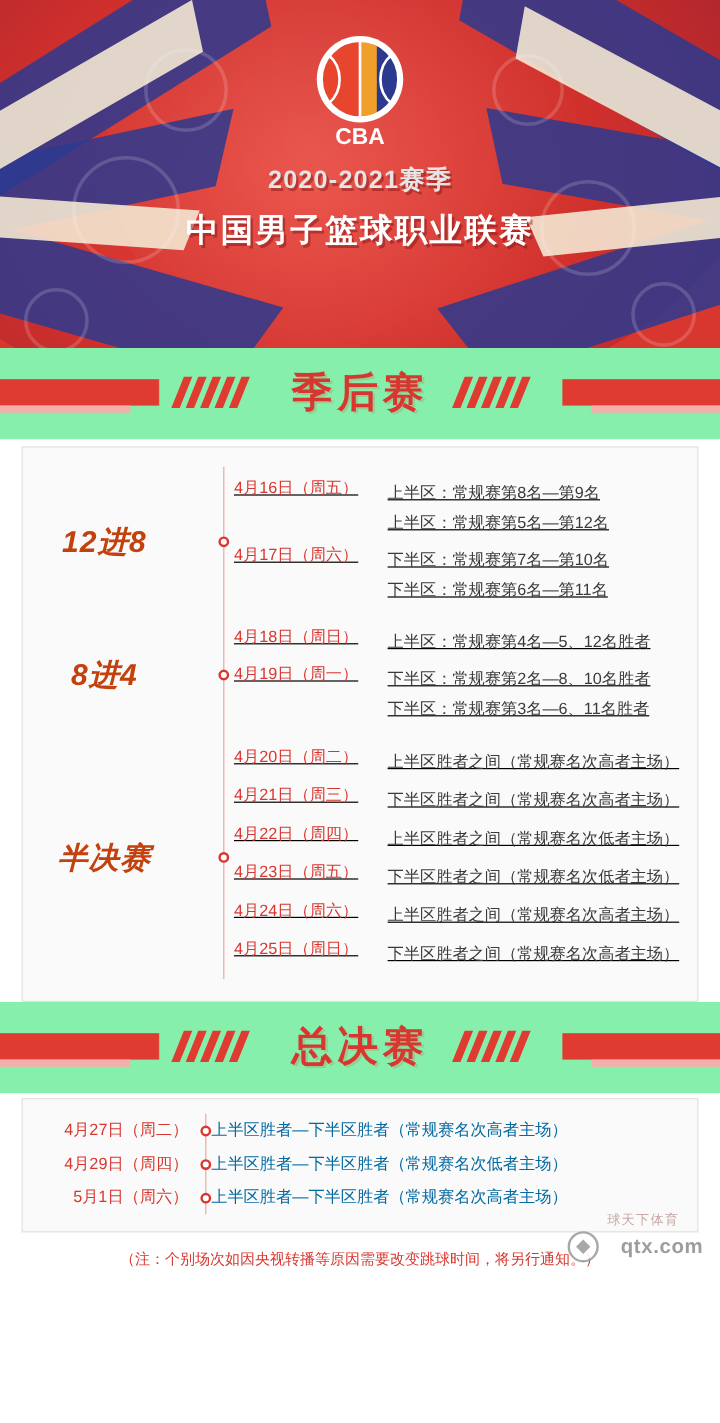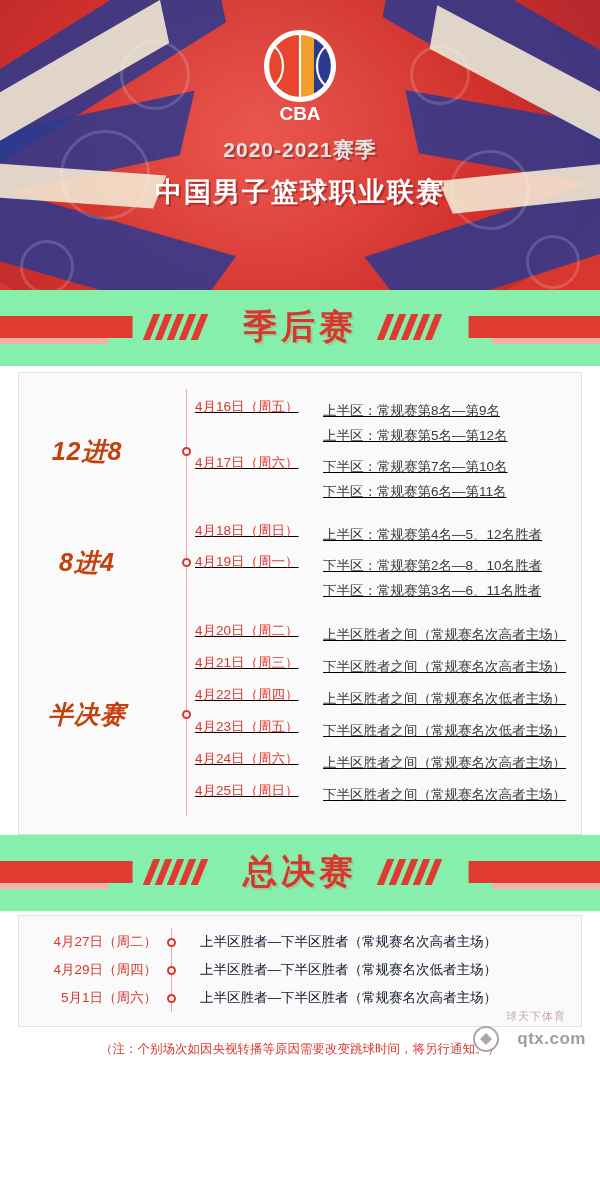--- a/index.html
+++ b/index.html
@@ -237,23 +237,23 @@
   }
   .finals-dot {
     width: 9px;
     height: 9px;
     border-radius: 50%;
     background: #ffffff;
     border: 2px solid #d8372f;
     flex: 0 0 auto;
   }
   .finals-text {
-    margin-left: 24px;
+    margin-left: 0;
     font-size: 13.5px;
-    color: #0f172a;
+    color: #0369a1;
     white-space: nowrap;
   }
   .finals-line {
     position: absolute;
     left: 152px;
     top: 12px;
     bottom: 14px;
     width: 1px;
     background: #e8aaa6;
   }

